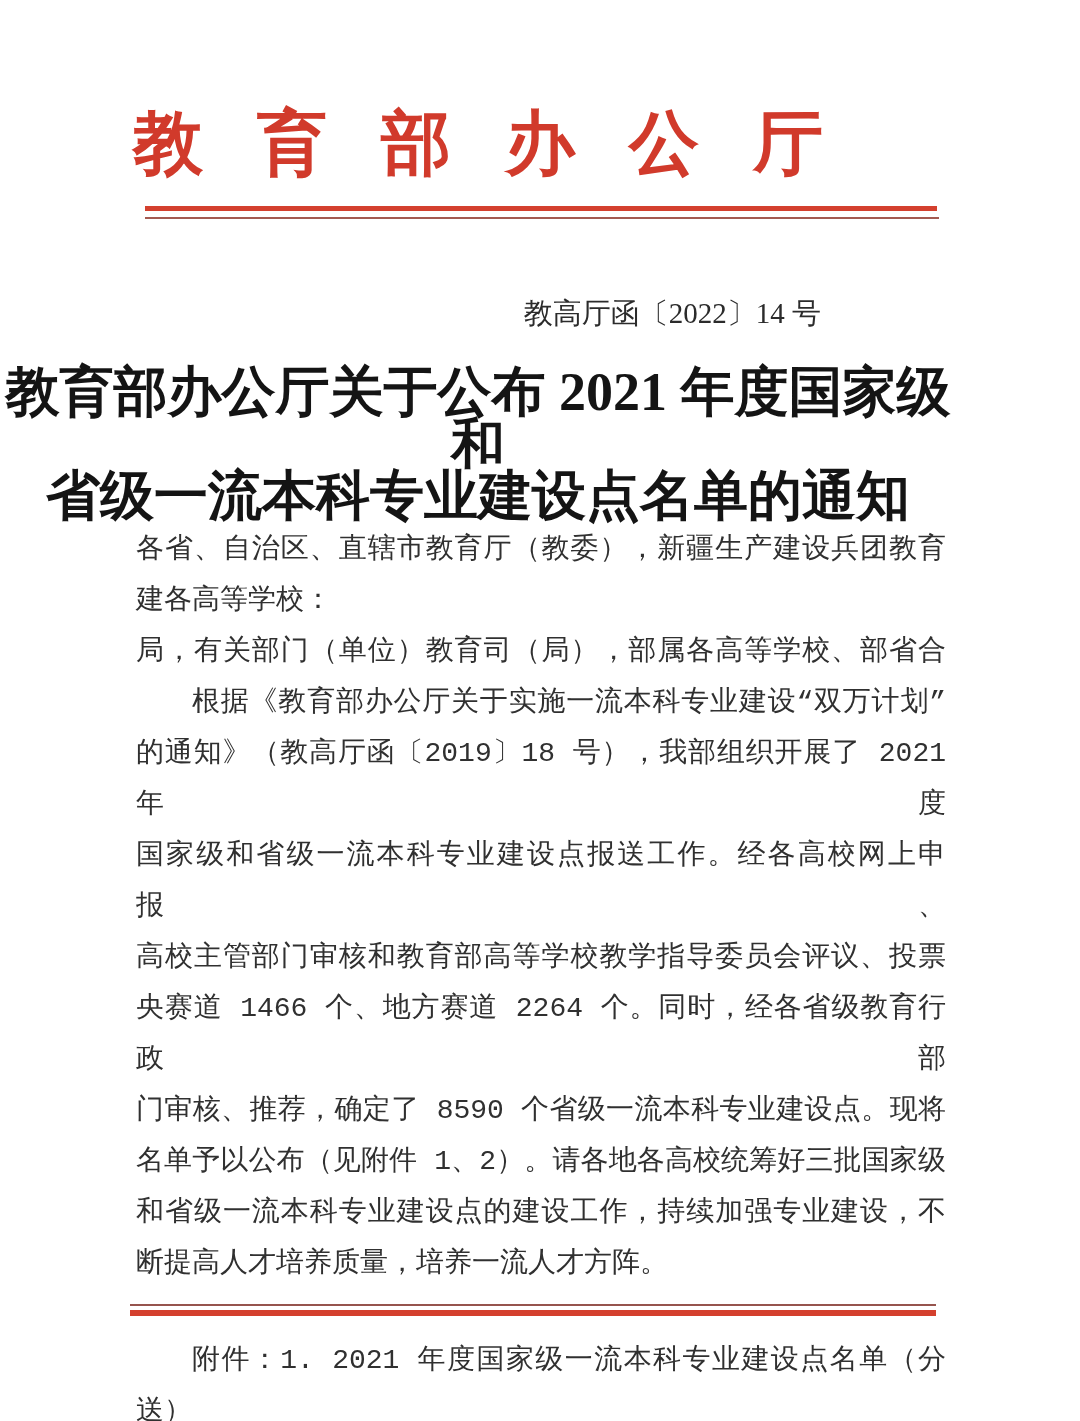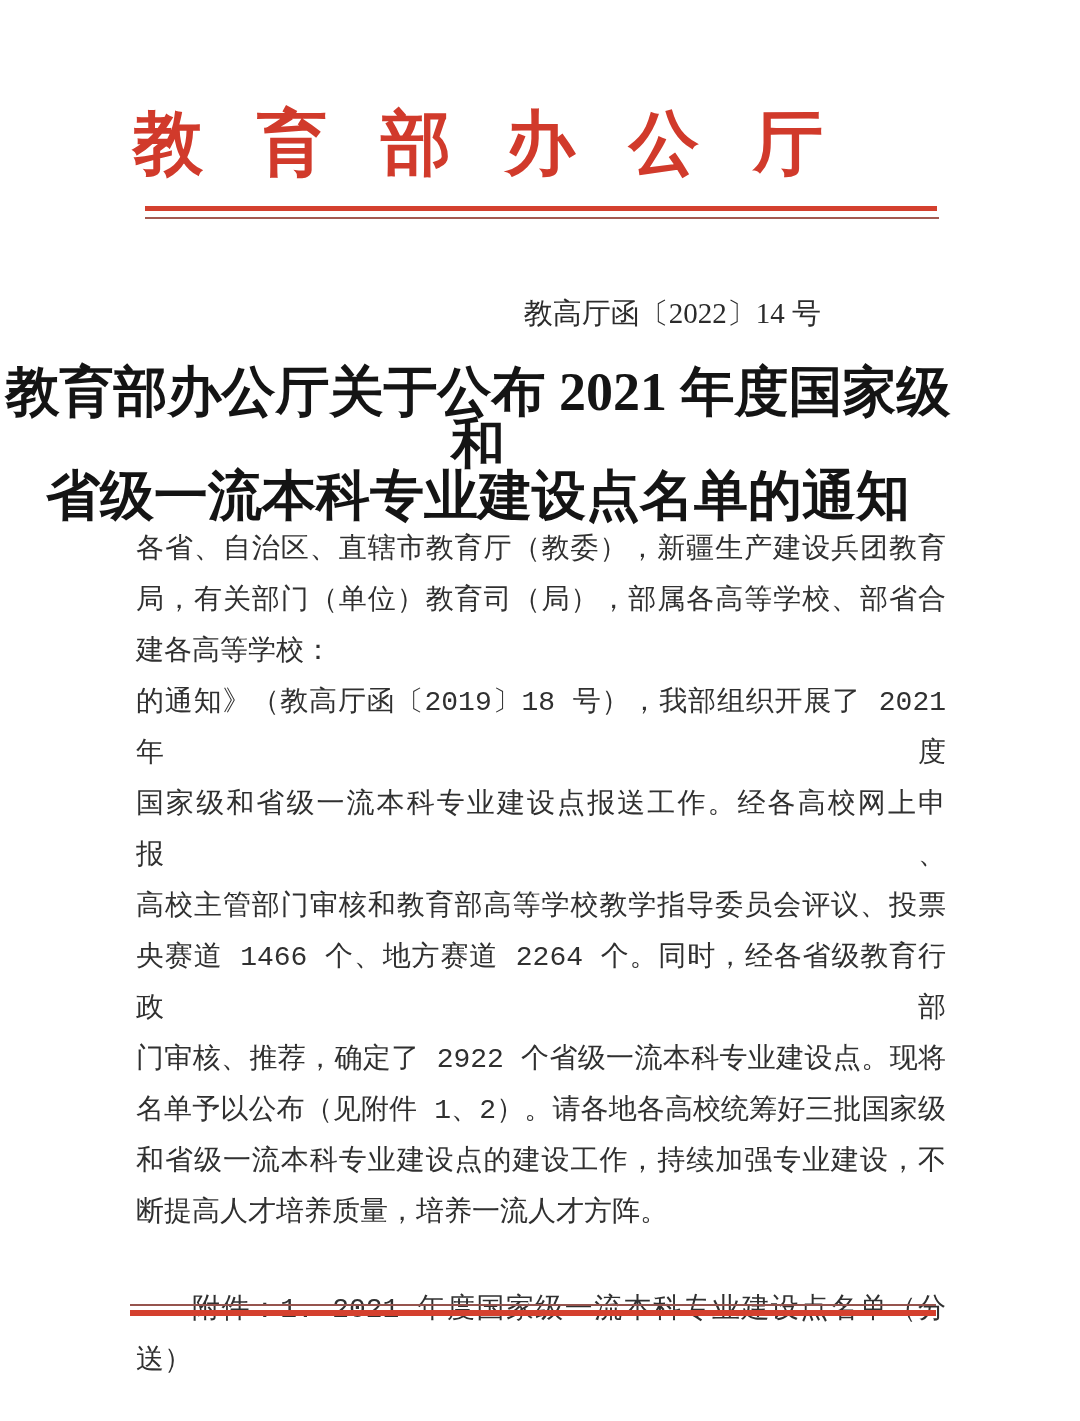--- a/index.html
+++ b/index.html
@@ -110,29 +110,30 @@
   <div class="docnum">教高厅函〔2022〕14 号</div>
 
   <div class="title">
     <div>教育部办公厅关于公布 2021 年度国家级和</div>
     <div>省级一流本科专业建设点名单的通知</div>
   </div>
 
   <div class="bodytext">
 
     <div class="line">各省、自治区、直辖市教育厅（教委），新疆生产建设兵团教育</div>
+    <div class="line endpara">建各高等学校：</div>
     <div class="line">局，有关部门（单位）教育司（局），部属各高等学校、部省合</div>
-    <div class="line endpara">建各高等学校：</div>
 
     <div>
+      <div class="line indent">根据《教育部办公厅关于实施一流本科专业建设“双万计划”</div>
       <div class="line">的通知》（教高厅函〔2019〕18 号），我部组织开展了 2021 年度</div>
       <div class="line">国家级和省级一流本科专业建设点报送工作。经各高校网上申报、</div>
       <div class="line">高校主管部门审核和教育部高等学校教学指导委员会评议、投票</div>
       <div class="line">央赛道 1466 个、地方赛道 2264 个。同时，经各省级教育行政部</div>
-      <div class="line">门审核、推荐，确定了 2922 个省级一流本科专业建设点。现将</div>
+      <div class="line">门审核、推荐，确定了 8590 个省级一流本科专业建设点。现将</div>
       <div class="line">名单予以公布（见附件 1、2）。请各地各高校统筹好三批国家级</div>
       <div class="line">和省级一流本科专业建设点的建设工作，持续加强专业建设，不</div>
       <div class="line endpara">断提高人才培养质量，培养一流人才方阵。</div>
     </div>
 
     <div class="line endpara attachment">附件：1. 2021 年度国家级一流本科专业建设点名单（分送）</div>
   </div>
 
   <div class="hr hr-bottom-thin"></div>
   <div class="hr hr-bottom-thick"></div>

